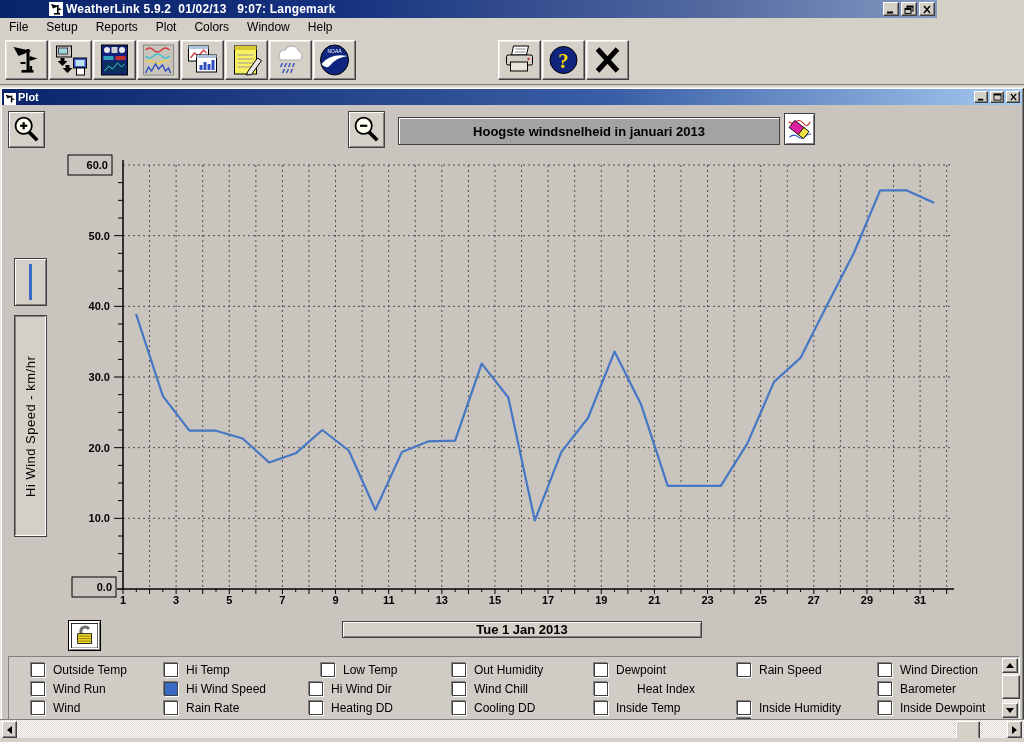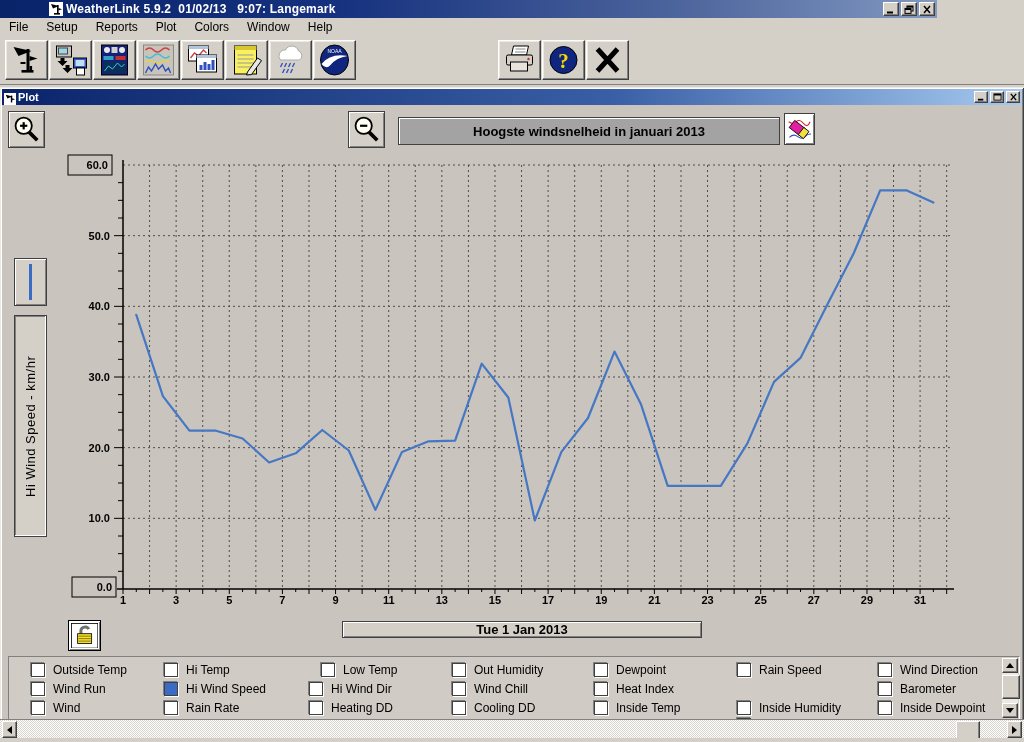--- a/index.html
+++ b/index.html
@@ -516,21 +516,21 @@
           <span class="cb-label">Wind Chill</span>
         </span>
         <span class="cb-item" style="left: 443px; top: 44px;">
           <span class="cbx"></span>
           <span class="cb-label">Cooling DD</span>
         </span>
         <span class="cb-item" style="left: 585px; top: 6px;">
           <span class="cbx"></span>
           <span class="cb-label">Dewpoint</span>
         </span>
-        <span class="cb-item" style="left: 585px; top: 25px;">
+        <span class="cb-item" style="left: 585px; top: 25px; gap: 21px;">
           <span class="cbx"></span>
           <span class="cb-label">Heat Index</span>
         </span>
         <span class="cb-item" style="left: 585px; top: 44px;">
           <span class="cbx"></span>
           <span class="cb-label">Inside Temp</span>
         </span>
         <span class="cb-item" style="left: 728px; top: 6px;">
           <span class="cbx"></span>
           <span class="cb-label">Rain Speed</span>

